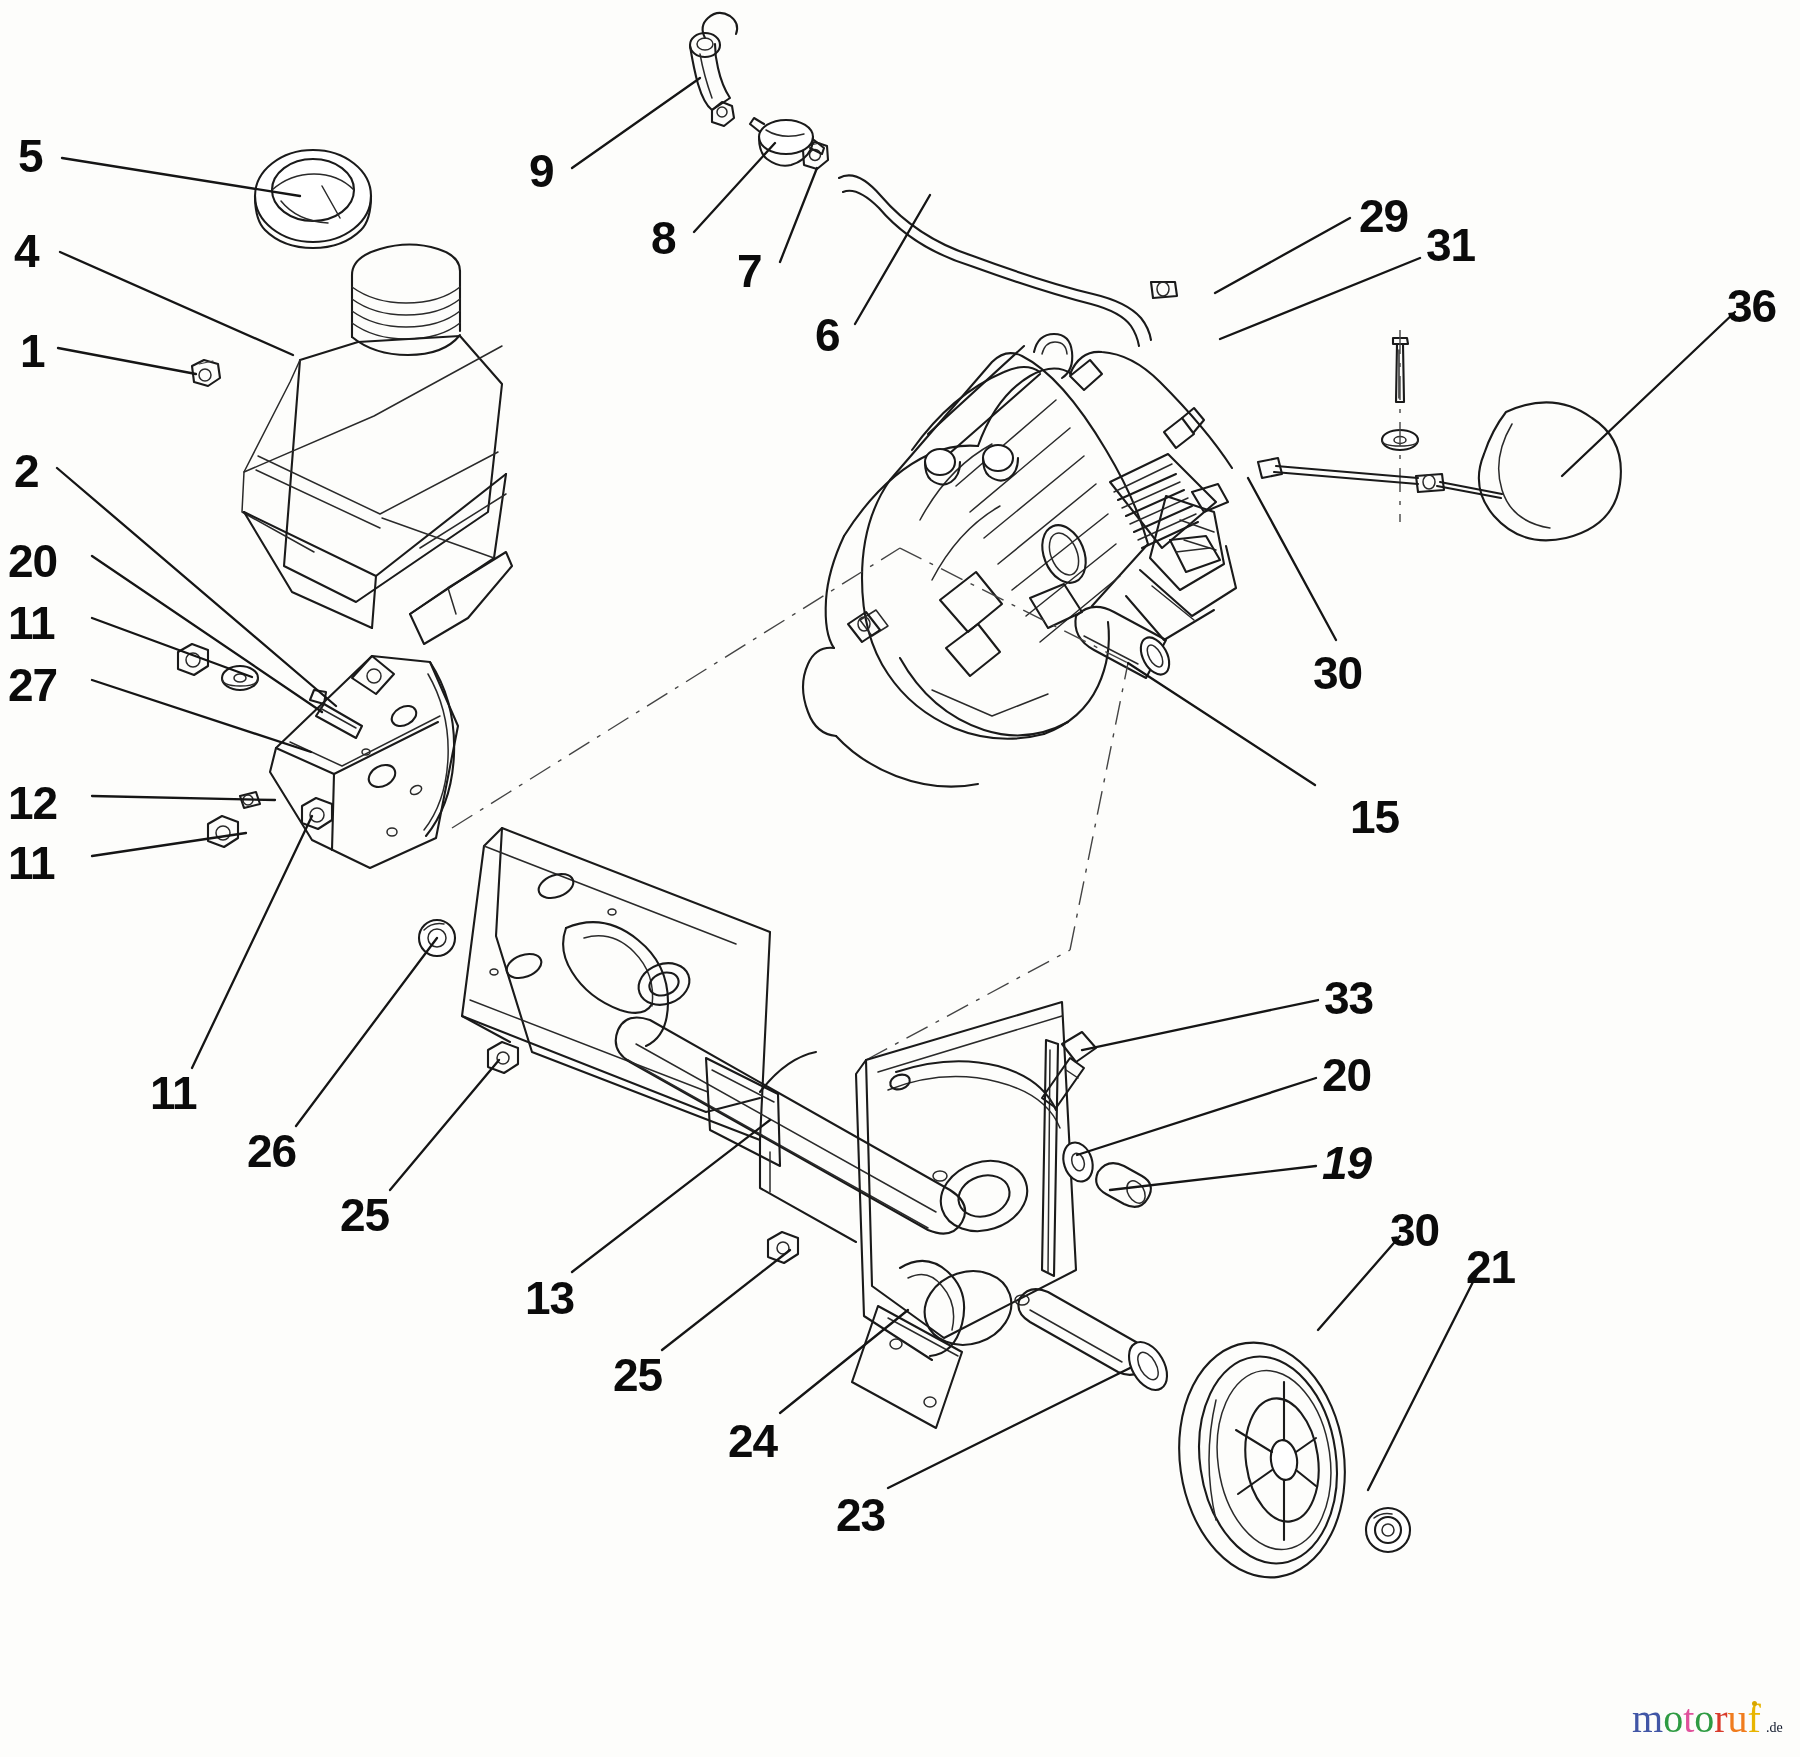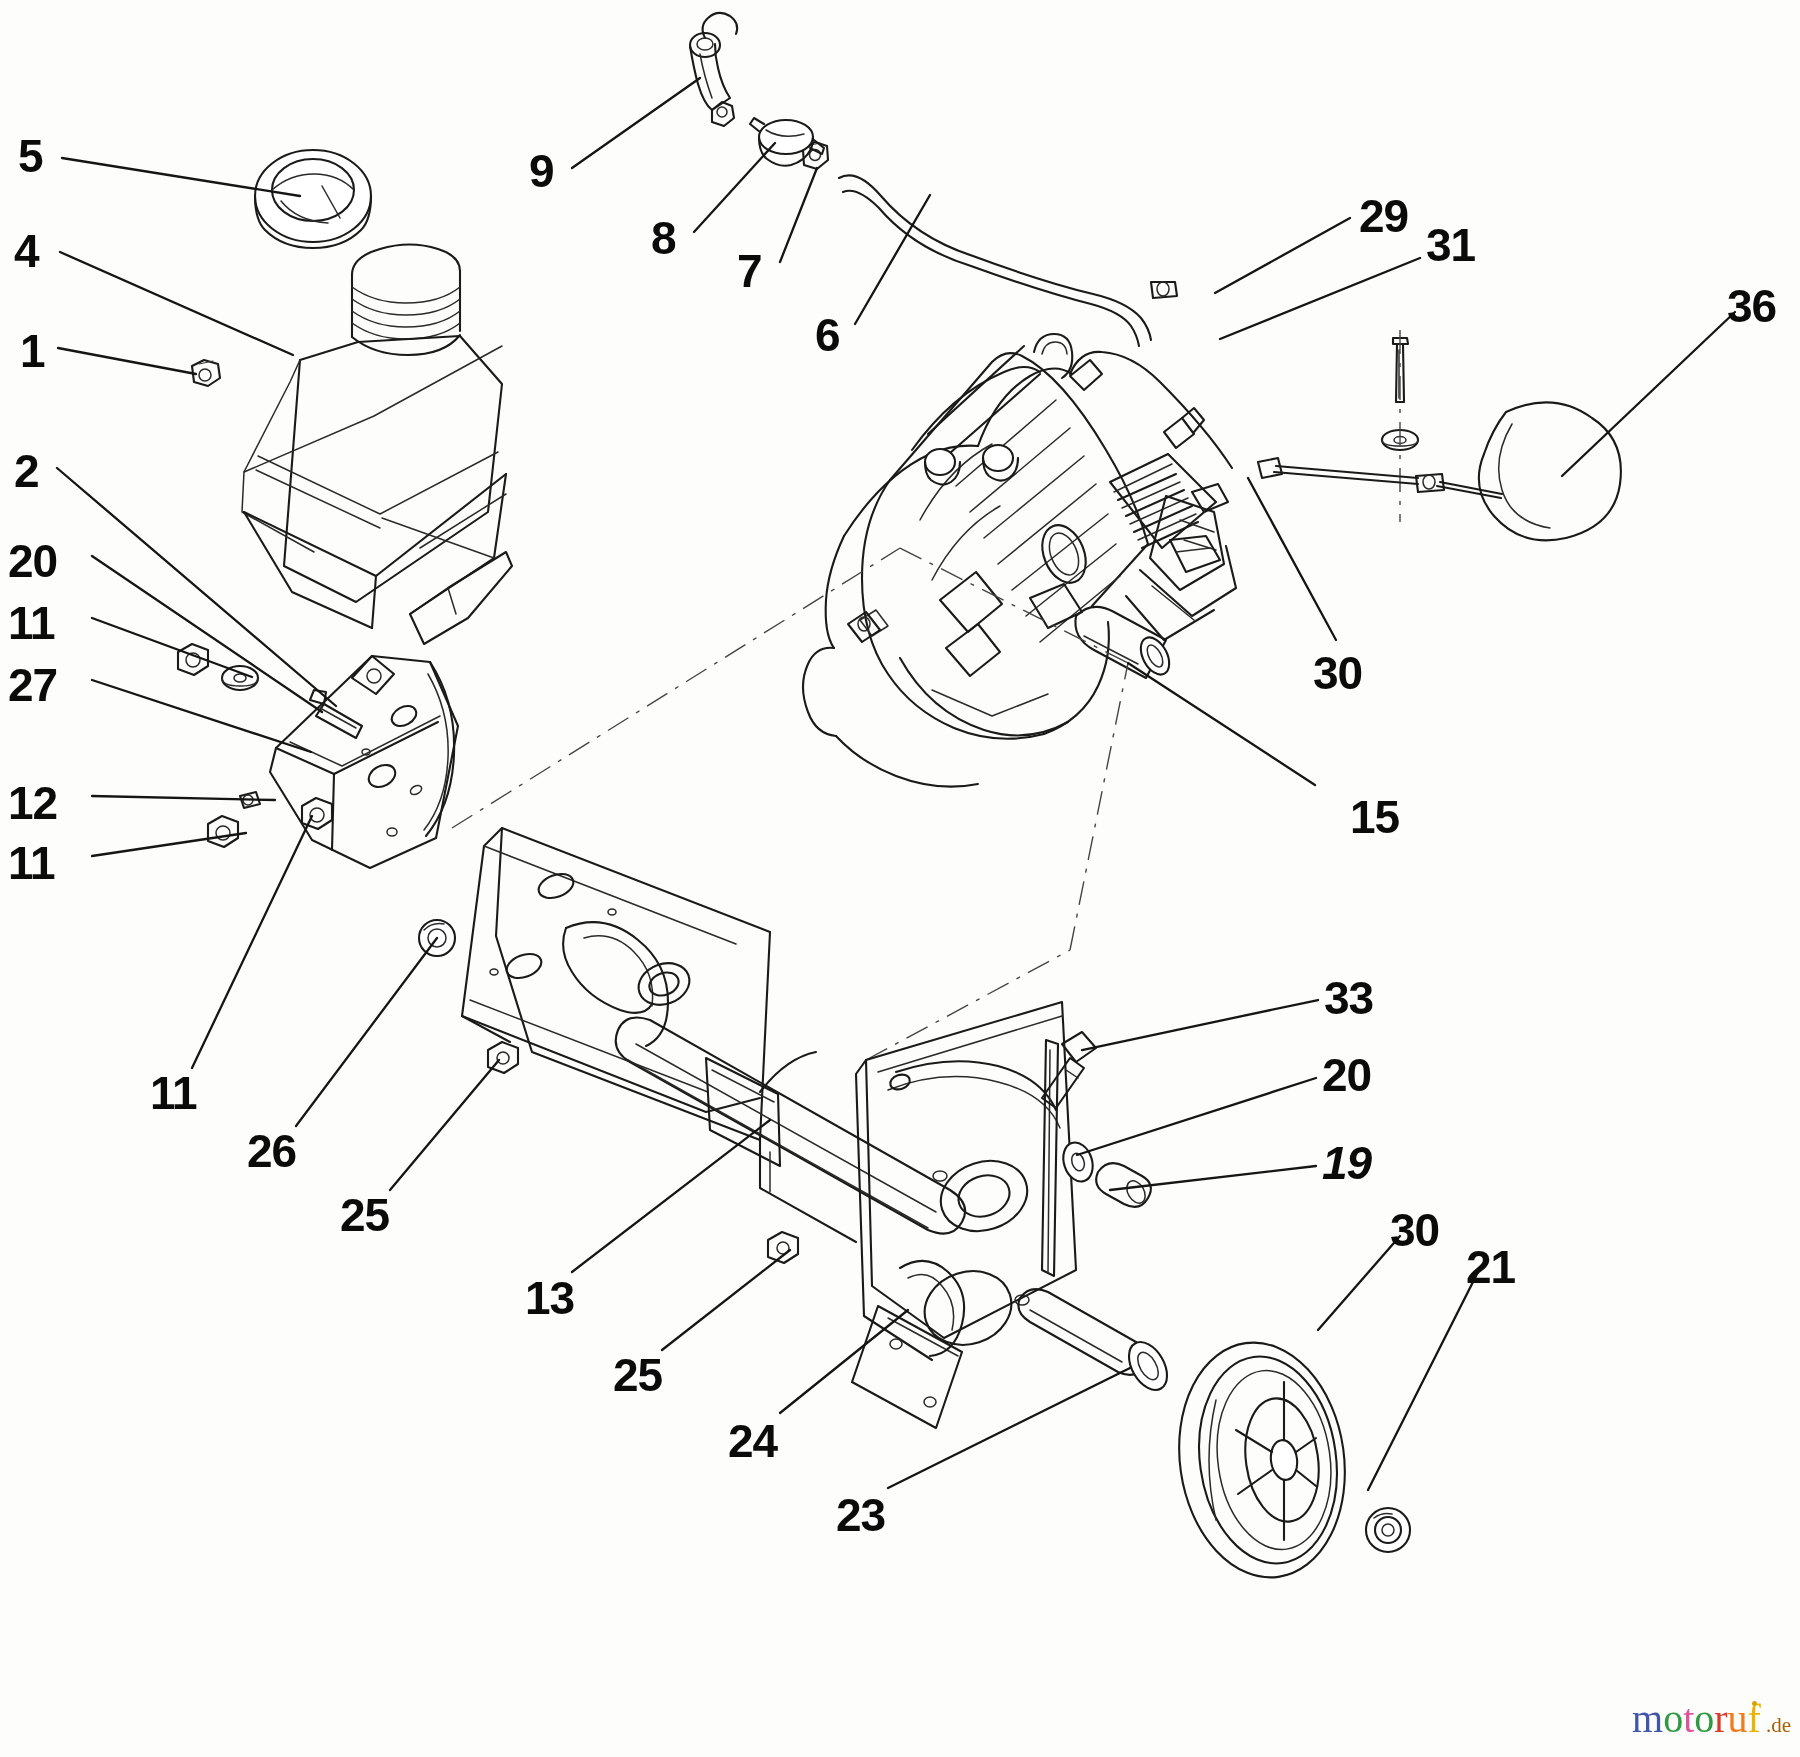--- a/index.html
+++ b/index.html
@@ -26,21 +26,21 @@
   #watermark{
     position:absolute;
     left:1632px; top:1699px;
     font-family:"Liberation Serif",serif;
     font-size:40px;
     line-height:1;
     white-space:nowrap;
     user-select:none;
   }
   #watermark span{display:inline-block;}
-  #watermark .suffix{font-size:21px;color:#a16207;vertical-align:baseline;}
+  #watermark .suffix{font-size:14px;color:#0f172a;vertical-align:baseline;}
   #watermark .dot{
      display:inline-block;width:5px;height:5px;border-radius:50%;
      background:#d7a600;position:relative;top:-26px;left:-9px;
   }
 </style>
 </head>
 <body>
 
 <div id="stage">
 

